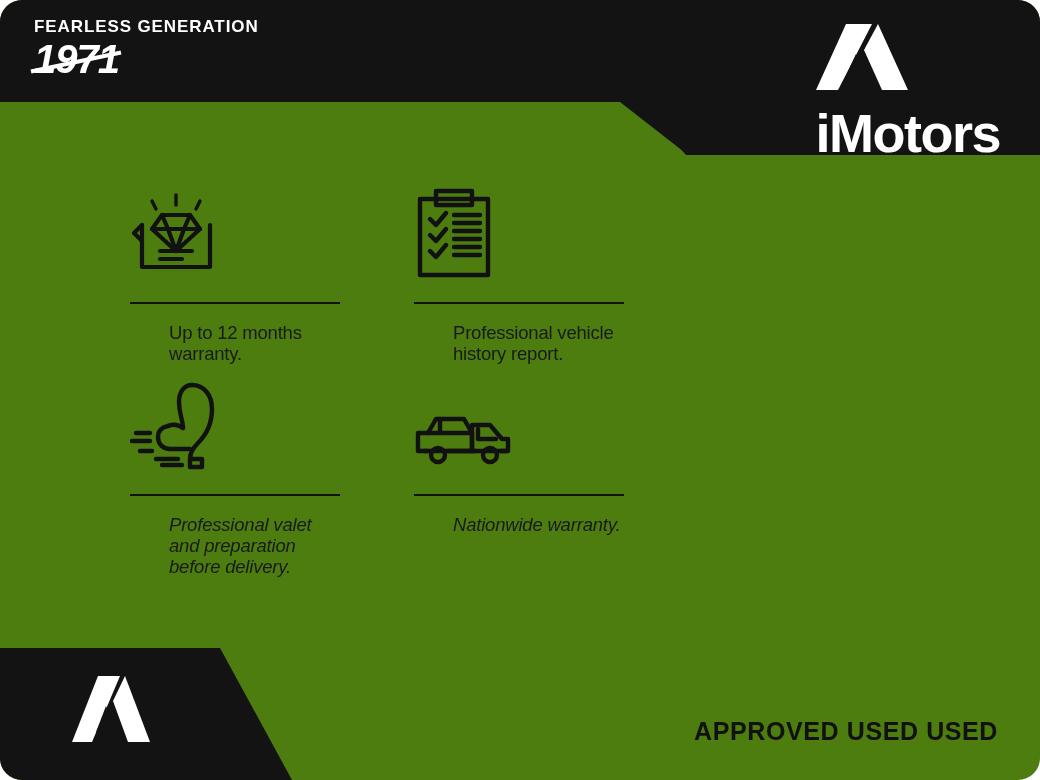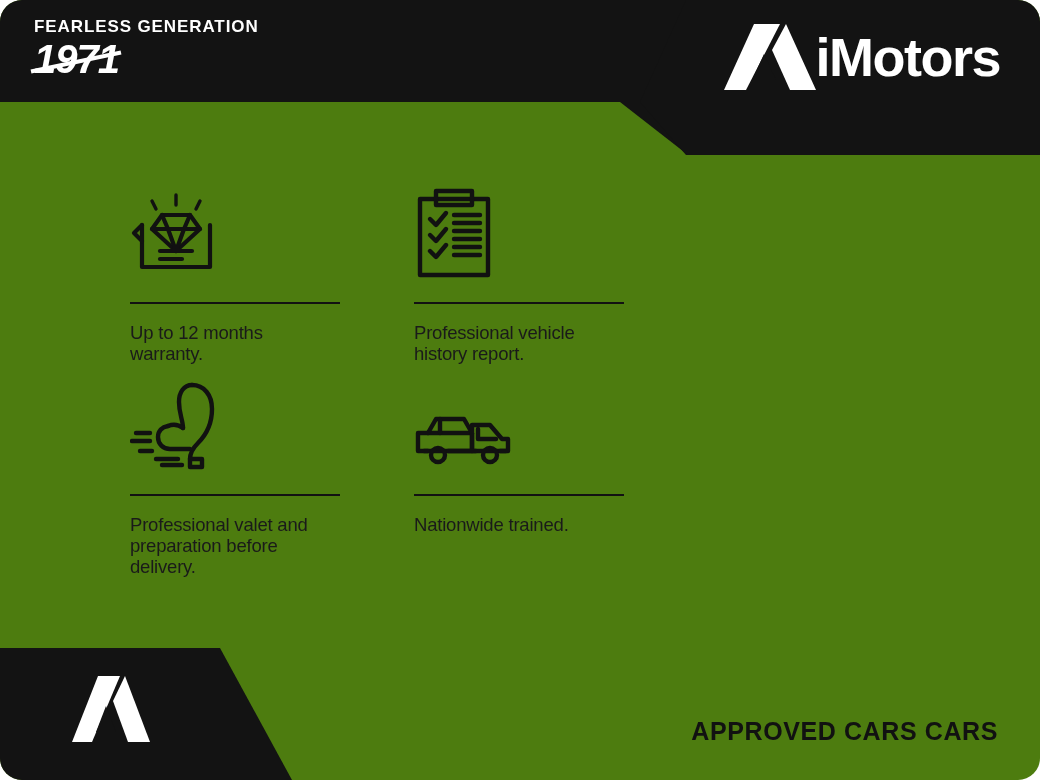--- a/index.html
+++ b/index.html
@@ -91,22 +91,22 @@
     height: 4px;
     background: #ffffff;
     transform: rotate(-12deg);
   }
 
   .brand-block {
     position: absolute;
     right: 40px;
     top: 24px;
     display: flex;
-    align-items: center;
-    gap: 0;
+    gap: 16px;
+    flex-direction: column;
   }
   .brand-mark {
     width: 92px;
     height: 66px;
   }
   .brand-name {
     color: #ffffff;
     font-size: 54px;
     font-weight: bold;
     letter-spacing: -1.5px;
@@ -139,24 +139,25 @@
     border-top: 2.5px solid #121212;
     margin-top: 12px;
     margin-bottom: 18px;
     width: 210px;
   }
   .feature-text {
     font-size: 18.5px;
     line-height: 21px;
     color: #1a1a1a;
     letter-spacing: -0.2px;
+    margin-left: 39px;
   }
   .feature-empty { width: 210px; }
 
-  .row-2 { margin-top: 8px; }
+  .row-2 { margin-top: 8px; font-style: italic; }
 
   
   .footer-shape {
     position: absolute;
     left: 0;
     bottom: 0;
     width: 292px;
     height: 132px;
     background: #131313;
     clip-path: polygon(0 0, 220px 0, 292px 132px, 0 132px);
@@ -288,29 +289,29 @@
               <path d="M26,42 v14"></path>
               <path d="M58,48 h18 l12,14 h6 v12 h-36 z"></path>
               <path d="M64,52 v10 h18"></path>
               <circle cx="24" cy="78" r="7"></circle>
               <circle cx="76" cy="78" r="7"></circle>
               <path d="M10,74 h4 M34,74 h28 M86,74 h6"></path>
             </g>
           </svg>
         </div>
         <div class="feature-rule"></div>
-        <div class="feature-text">Nationwide trained.</div>
+        <div class="feature-text">Nationwide warranty.</div>
       </div>
 
       <div class="feature feature-empty"></div>
 
     </div>
   </div>
 
   <div class="footer-shape"></div>
   <svg class="footer-mark" viewBox="0 0 78 66" aria-hidden="true">
     <polygon points="26,0 48,0 20,66 0,66" fill="#ffffff"></polygon>
     <polygon points="53,0 78,66 56,66 41,25" fill="#ffffff"></polygon>
     <polygon points="34,30 44,56 24,56" fill="#131313"></polygon>
   </svg>
-  <div class="footer-tagline">APPROVED CARS CARS</div>
+  <div class="footer-tagline">APPROVED USED USED</div>
 
 </div>
 
 </body></html>

